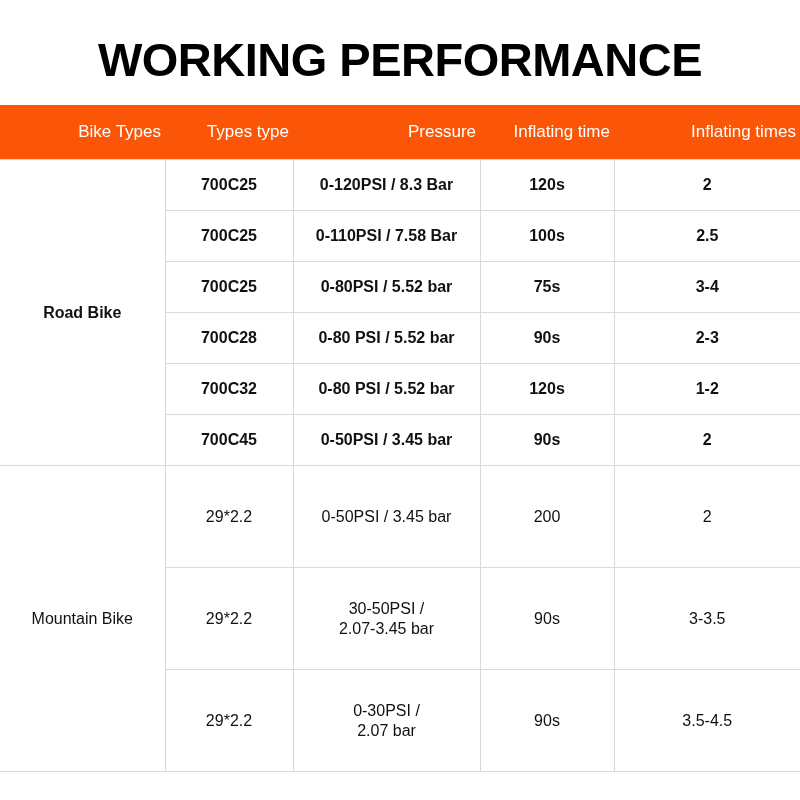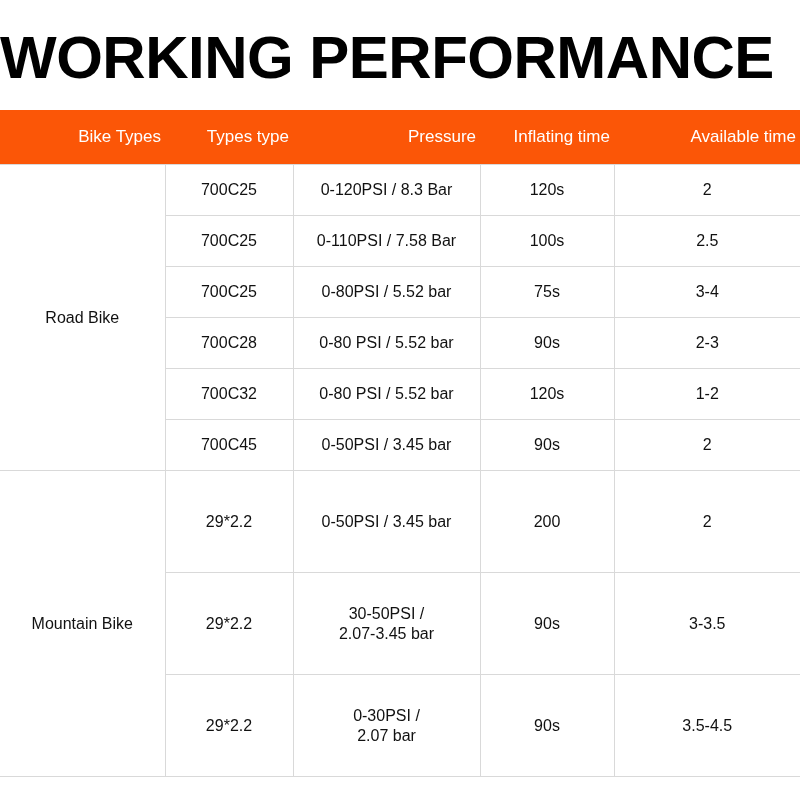--- a/index.html
+++ b/index.html
@@ -14,29 +14,30 @@
     color: #000000;
     overflow: hidden;
   }
   .page {
     width: 800px;
     height: 800px;
     position: relative;
     box-sizing: border-box;
   }
   .title {
-    text-align: left;
-    font-size: 60px;
+    text-align: center;
+    font-size: 47px;
     font-weight: bold;
     letter-spacing: -0.5px;
     line-height: 1;
     padding-top: 28px;
     padding-bottom: 22px;
     color: #000000;
     font-family: "Liberation Sans", sans-serif;
+    margin-top: 8px;
   }
   table.perf {
     border-collapse: collapse;
     width: 800px;
     table-layout: fixed;
   }
   table.perf th {
     background: #FB5607;
     color: #ffffff;
     font-weight: normal;
@@ -56,21 +57,21 @@
     padding: 0 6px;
     line-height: 1.25;
   }
   td.group {
     font-size: 16px;
     margin-left: 16px;
   }
   td.pressure { font-size: 15.5px; }
   .nbrd-left { border-left: none !important; }
   .nbrd-right { border-right: none !important; }
-  .row-h-road td { height: 50px; }
+  .row-h-road td { height: 50px; font-weight: bold; }
   .row-h-mtb td { height: 101px; }
   .two-line { white-space: pre-line; }
 </style>
 </head>
 <body>
 
 <div class="page">
 
   <div class="title">WORKING PERFORMANCE</div>
 
@@ -81,21 +82,21 @@
       <col style="width:187px">
       <col style="width:134px">
       <col style="width:186px">
     </colgroup>
     <thead>
       <tr>
         <th>Bike Types</th>
         <th>Types type</th>
         <th>Pressure</th>
         <th>Inflating time</th>
-        <th>Available time</th>
+        <th>Inflating times</th>
       </tr>
     </thead>
     <tbody>
 
       <tr class="row-h-road">
         <td class="group nbrd-left" rowspan="6">Road Bike</td>
         <td>700C25</td>
         <td class="pressure">0-120PSI / 8.3 Bar</td>
         <td>120s</td>
         <td class="nbrd-right">2</td>

